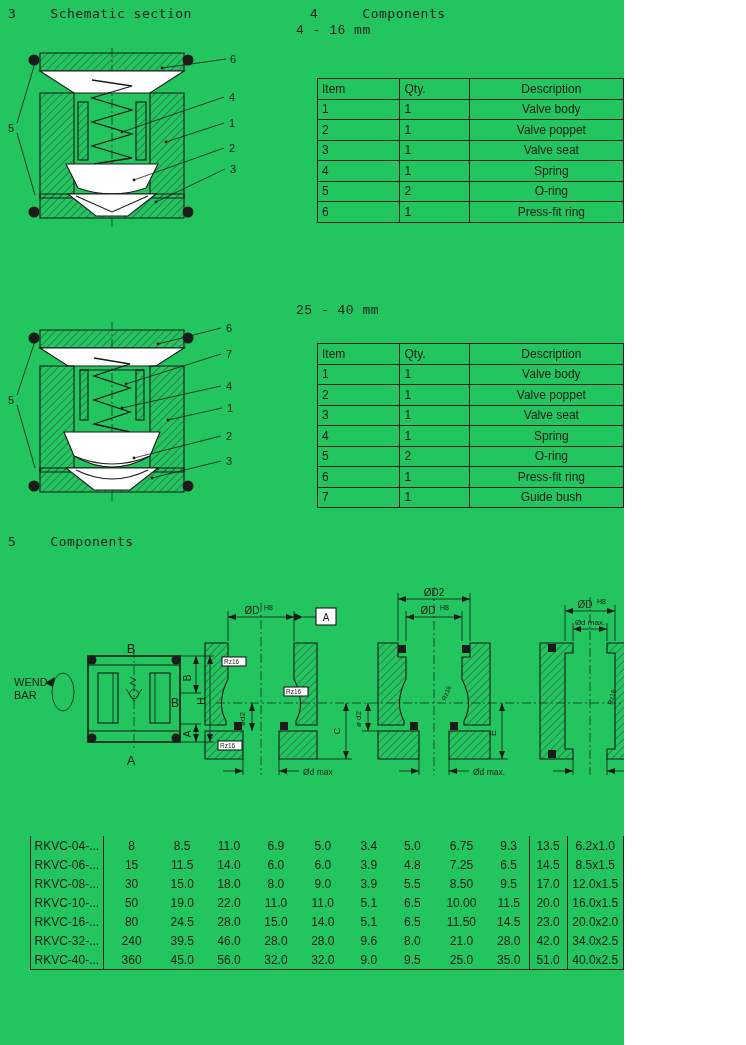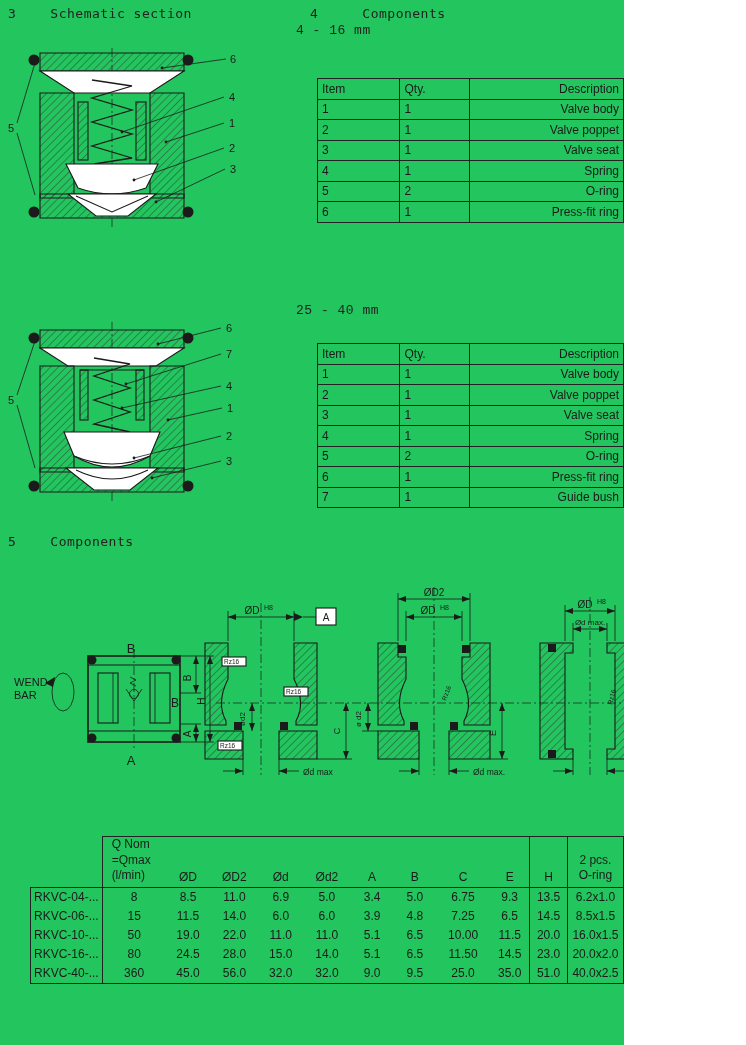--- a/index.html
+++ b/index.html
@@ -16,21 +16,21 @@
   svg .ln{stroke:#1b1b1b;stroke-width:1.1;fill:none}
   svg .thin{stroke:#1b1b1b;stroke-width:.8;fill:none}
   svg .hatch{fill:url(#h);stroke:#1b1b1b;stroke-width:1.1}
   svg .white{fill:#fff;stroke:#1b1b1b;stroke-width:1.1}
   svg .ink{fill:#1b1b1b;stroke:none}
   svg .cl{stroke:#1b1b1b;stroke-width:.7;fill:none;stroke-dasharray:9 3 2 3}
   .comp-table{position:absolute;border-collapse:collapse;font-size:12px;color:#1b1b1b}
   .comp-table td{border:1.5px solid #222;height:19.5px;padding:0 4px}
   .comp-table .ctr{width:86px;text-align:left}
   .comp-table .qty{width:70px;text-align:left}
-  .comp-table .desc{width:154px;text-align:right;padding-left:14px}
+  .comp-table .desc{width:154px;text-align:center;padding-left:14px}
   #dim-table{position:absolute;left:30px;top:836px;border-collapse:collapse;
              table-layout:fixed;font-size:12px;color:#1b1b1b}
   #dim-table td{padding:0;text-align:center;height:19px;position:relative;overflow:hidden}
   #dim-table tr.hdr td{border-bottom:1.5px solid #222;vertical-align:bottom;
                        padding-bottom:3px;height:46px}
   #dim-table tr.hdr td:not(.empty){border-top:1.5px solid #222}
   #dim-table td.vl{border-left:1.5px solid #222}
   #dim-table td:last-child{border-right:1.5px solid #222}
   #dim-table tr:last-child td{border-bottom:1.5px solid #222}
   #dim-table .q-hdr{white-space:pre-line;text-align:left;padding-left:9px;line-height:1.3}
@@ -420,37 +420,20 @@
       <col style="width:54px">
         <col style="width:58px">
         <col style="width:54px">
         <col style="width:54px">
       <col style="width:64px">
         <col style="width:47px">
         <col style="width:43px">
         <col style="width:60px">
     </colgroup>
     <tbody id="dim-body">
-      <tr class="hdr">
-        <td class="empty"></td>
-        <td class="vl q-hdr">Q Nom
-=Qmax
-(l/min)</td>
-        <td>ØD</td>
-        <td>ØD2</td>
-        <td>Ød</td>
-        <td>Ød2</td>
-        <td>A</td>
-        <td>B</td>
-        <td>C</td>
-        <td>E</td>
-        <td class="vl">H</td>
-        <td class="vl or-hdr">2 pcs.
-O-ring</td>
-      </tr>
     <tr>
           <td class="vl lbl">RKVC-04-...</td>
           <td class="vl">8</td>
           <td>8.5</td>
           <td>11.0</td>
           <td>6.9</td>
           <td>5.0</td>
           <td>3.4</td>
           <td>5.0</td>
           <td>6.75</td>
@@ -466,20 +449,34 @@
           <td>6.0</td>
           <td>6.0</td>
           <td>3.9</td>
           <td>4.8</td>
           <td>7.25</td>
           <td>6.5</td>
           <td class="vl">14.5</td>
           <td class="vl">8.5x1.5</td>
         </tr>
         <tr>
+          <td class="vl lbl">RKVC-08-...</td>
+          <td class="vl">30</td>
+          <td>15.0</td>
+          <td>18.0</td>
+          <td>8.0</td>
+          <td>9.0</td>
+          <td>3.9</td>
+          <td>5.5</td>
+          <td>8.50</td>
+          <td>9.5</td>
+          <td class="vl">17.0</td>
+          <td class="vl">12.0x1.5</td>
+        </tr>
+        <tr>
           <td class="vl lbl">RKVC-10-...</td>
           <td class="vl">50</td>
           <td>19.0</td>
           <td>22.0</td>
           <td>11.0</td>
           <td>11.0</td>
           <td>5.1</td>
           <td>6.5</td>
           <td>10.00</td>
           <td>11.5</td>
@@ -494,20 +491,34 @@
           <td>15.0</td>
           <td>14.0</td>
           <td>5.1</td>
           <td>6.5</td>
           <td>11.50</td>
           <td>14.5</td>
           <td class="vl">23.0</td>
           <td class="vl">20.0x2.0</td>
         </tr>
         <tr>
+          <td class="vl lbl">RKVC-32-...</td>
+          <td class="vl">240</td>
+          <td>39.5</td>
+          <td>46.0</td>
+          <td>28.0</td>
+          <td>28.0</td>
+          <td>9.6</td>
+          <td>8.0</td>
+          <td>21.0</td>
+          <td>28.0</td>
+          <td class="vl">42.0</td>
+          <td class="vl">34.0x2.5</td>
+        </tr>
+        <tr>
           <td class="vl lbl">RKVC-40-...</td>
           <td class="vl">360</td>
           <td>45.0</td>
           <td>56.0</td>
           <td>32.0</td>
           <td>32.0</td>
           <td>9.0</td>
           <td>9.5</td>
           <td>25.0</td>
           <td>35.0</td>

